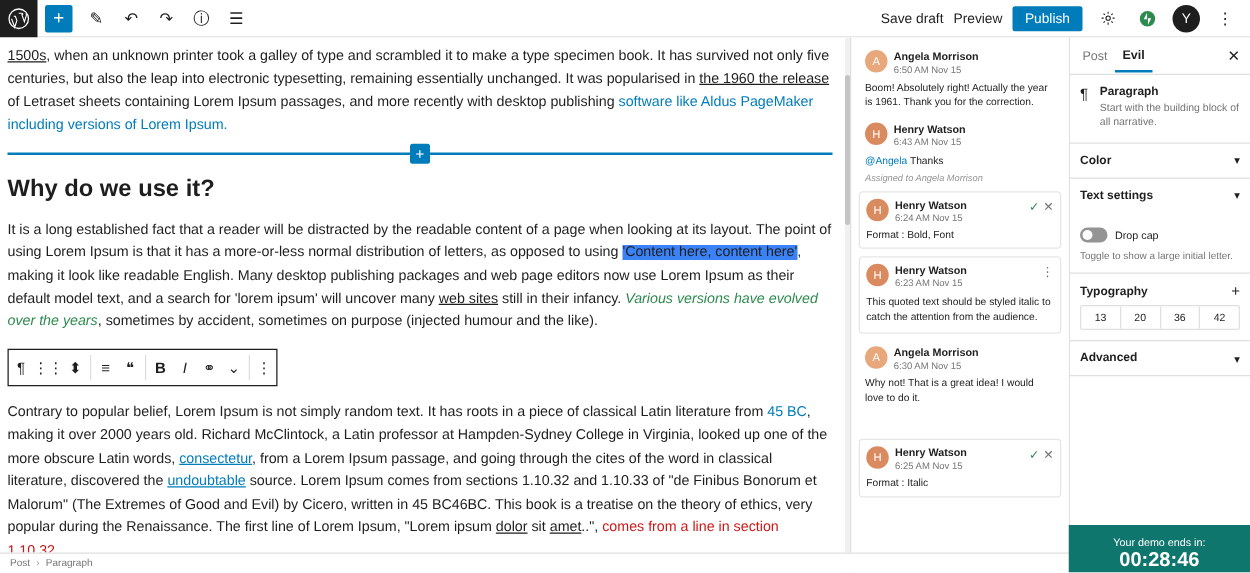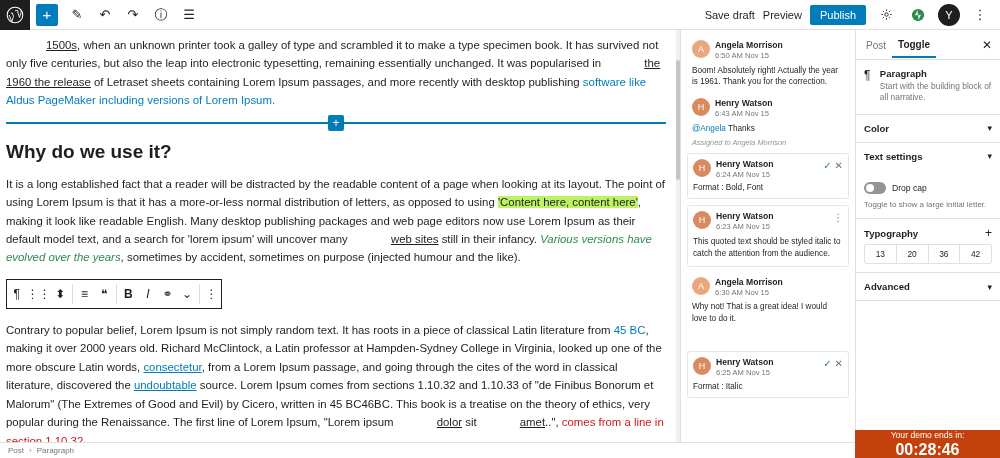--- a/index.html
+++ b/index.html
@@ -65,24 +65,24 @@
     background: #fff;
   }
   .editor p, .editor h2 { margin: 0 0 12px 0; }
   .editor p {
     font-size: 11.4px; line-height: 1.62; color: #1e1e1e;
   }
   .editor h2 {
     font-size: 19px; line-height: 1.3; font-weight: bold;
     margin: 16px 0 10px 0; color: #1e1e1e;
   }
-  .u { text-decoration: underline; margin-left: 40px; }
+  .u { text-decoration: underline; }
   .lnk { color: #007cba; }
   .lnk-u { color: #007cba; text-decoration: underline; }
-  .hl { background: #bef264; }
+  .hl { background: #3b82f6; }
   .ital { font-style: italic; color: #2d8a4e; }
   .redtxt { color: #cc1818; }
 
   
   .block-divider {
     position: relative; height: 2px; background: #007cba; margin: 2px 0 6px 0;
   }
   .block-divider .plus {
     position: absolute; left: 322px; top: -7px;
     width: 16px; height: 16px; background: #007cba; color: #fff;
@@ -198,23 +198,23 @@
     background: #fff;
     display: flex; align-items: center; gap: 5px;
     padding-left: 8px;
   }
   .sbar-item { font-size: 8px; color: #757575; }
   .sbar-sep { font-size: 8px; color: #949494; }
 
   
   .demo-timer {
     position: absolute; right: 0; bottom: 0;
-    width: 145px; height: 28px;
-    background: #c2410c; color: #fff;
-    display: flex; flex-direction: column; align-items: center; justify-content: center;
+    width: 145px; height: 38px;
+    background: #0f766e; color: #fff;
+    display: flex; flex-direction: column; align-items: center; justify-content: flex-end;
   }
   .demo-timer .t1 { font-size: 8.6px; }
   .demo-timer .t2 { font-size: 16px; font-weight: bold; margin-top: 1px; }
 
   
   .scroll-sliver {
     position: absolute; top: 0; right: 0; width: 4px; height: 100%;
     background: #f0f0f0;
   }
   .scroll-sliver .thumb {
@@ -381,21 +381,21 @@
             <div class="c-x">✕</div>
           </div>
         </div>
         <div class="c-format">Format : Italic</div>
       </div>
     </div>
 
     <div class="sidebar">
       <div class="sb-tabs">
         <div class="sb-tab">Post</div>
-        <div class="sb-tab active">Toggle</div>
+        <div class="sb-tab active">Evil</div>
         <div class="sb-close">✕</div>
       </div>
 
       <div class="sb-blockinfo">
         <div class="sb-bi-icon">¶</div>
         <div>
           <div class="sb-bi-title">Paragraph</div>
           <div class="sb-bi-desc">Start with the building block of all narrative.</div>
         </div>
       </div>

